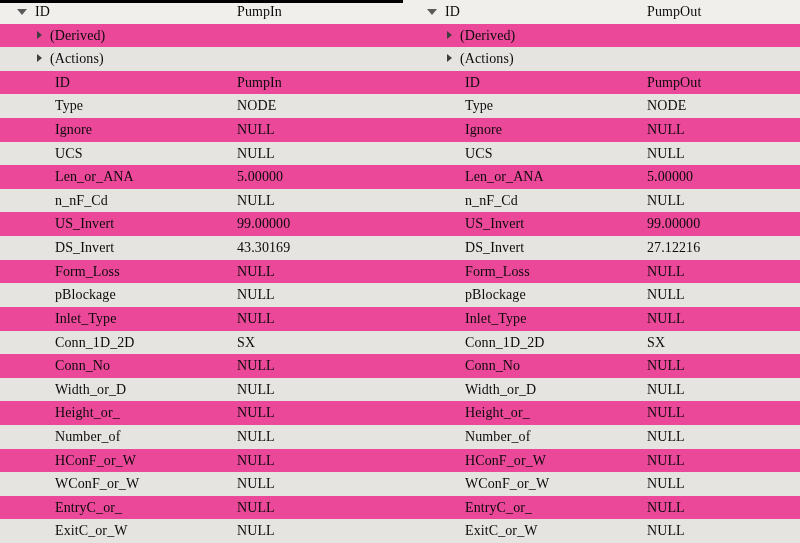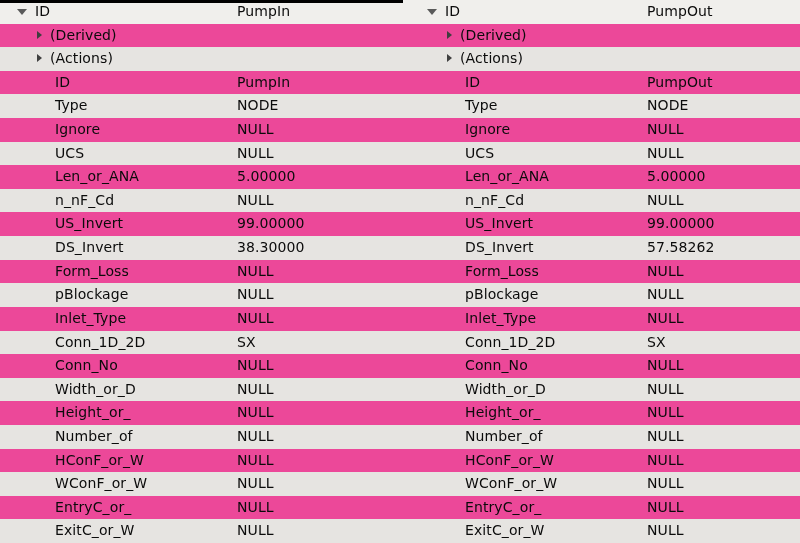--- a/index.html
+++ b/index.html
@@ -15,20 +15,21 @@
     position: relative;
     width: 800px;
     height: 543px;
     display: flex;
   }
   .prop-grid {
     position: relative;
     height: 543px;
     display: flex;
     flex-direction: column;
+    font-family: Liberation Serif, serif;
   }
   .prop-grid.left  { width: 410px; }
   .prop-grid.right { width: 390px; }
 
   .row {
     position: relative;
     flex: 1 1 auto;
     height: 23.6087px;
     overflow: hidden;
   }
@@ -124,21 +125,21 @@
       <div class="row row-gray">
         <span class="cell label-prop">n_nF_Cd</span>
         <span class="cell value-col">NULL</span>
       </div>
       <div class="row row-white">
         <span class="cell label-prop">US_Invert</span>
         <span class="cell value-col">99.00000</span>
       </div>
       <div class="row row-gray">
         <span class="cell label-prop">DS_Invert</span>
-        <span class="cell value-col">38.30000</span>
+        <span class="cell value-col">43.30169</span>
       </div>
       <div class="row row-white">
         <span class="cell label-prop">Form_Loss</span>
         <span class="cell value-col">NULL</span>
       </div>
       <div class="row row-gray">
         <span class="cell label-prop">pBlockage</span>
         <span class="cell value-col">NULL</span>
       </div>
       <div class="row row-white">
@@ -219,21 +220,21 @@
       <div class="row row-gray">
         <span class="cell label-prop">n_nF_Cd</span>
         <span class="cell value-col">NULL</span>
       </div>
       <div class="row row-white">
         <span class="cell label-prop">US_Invert</span>
         <span class="cell value-col">99.00000</span>
       </div>
       <div class="row row-gray">
         <span class="cell label-prop">DS_Invert</span>
-        <span class="cell value-col">57.58262</span>
+        <span class="cell value-col">27.12216</span>
       </div>
       <div class="row row-white">
         <span class="cell label-prop">Form_Loss</span>
         <span class="cell value-col">NULL</span>
       </div>
       <div class="row row-gray">
         <span class="cell label-prop">pBlockage</span>
         <span class="cell value-col">NULL</span>
       </div>
       <div class="row row-white">

